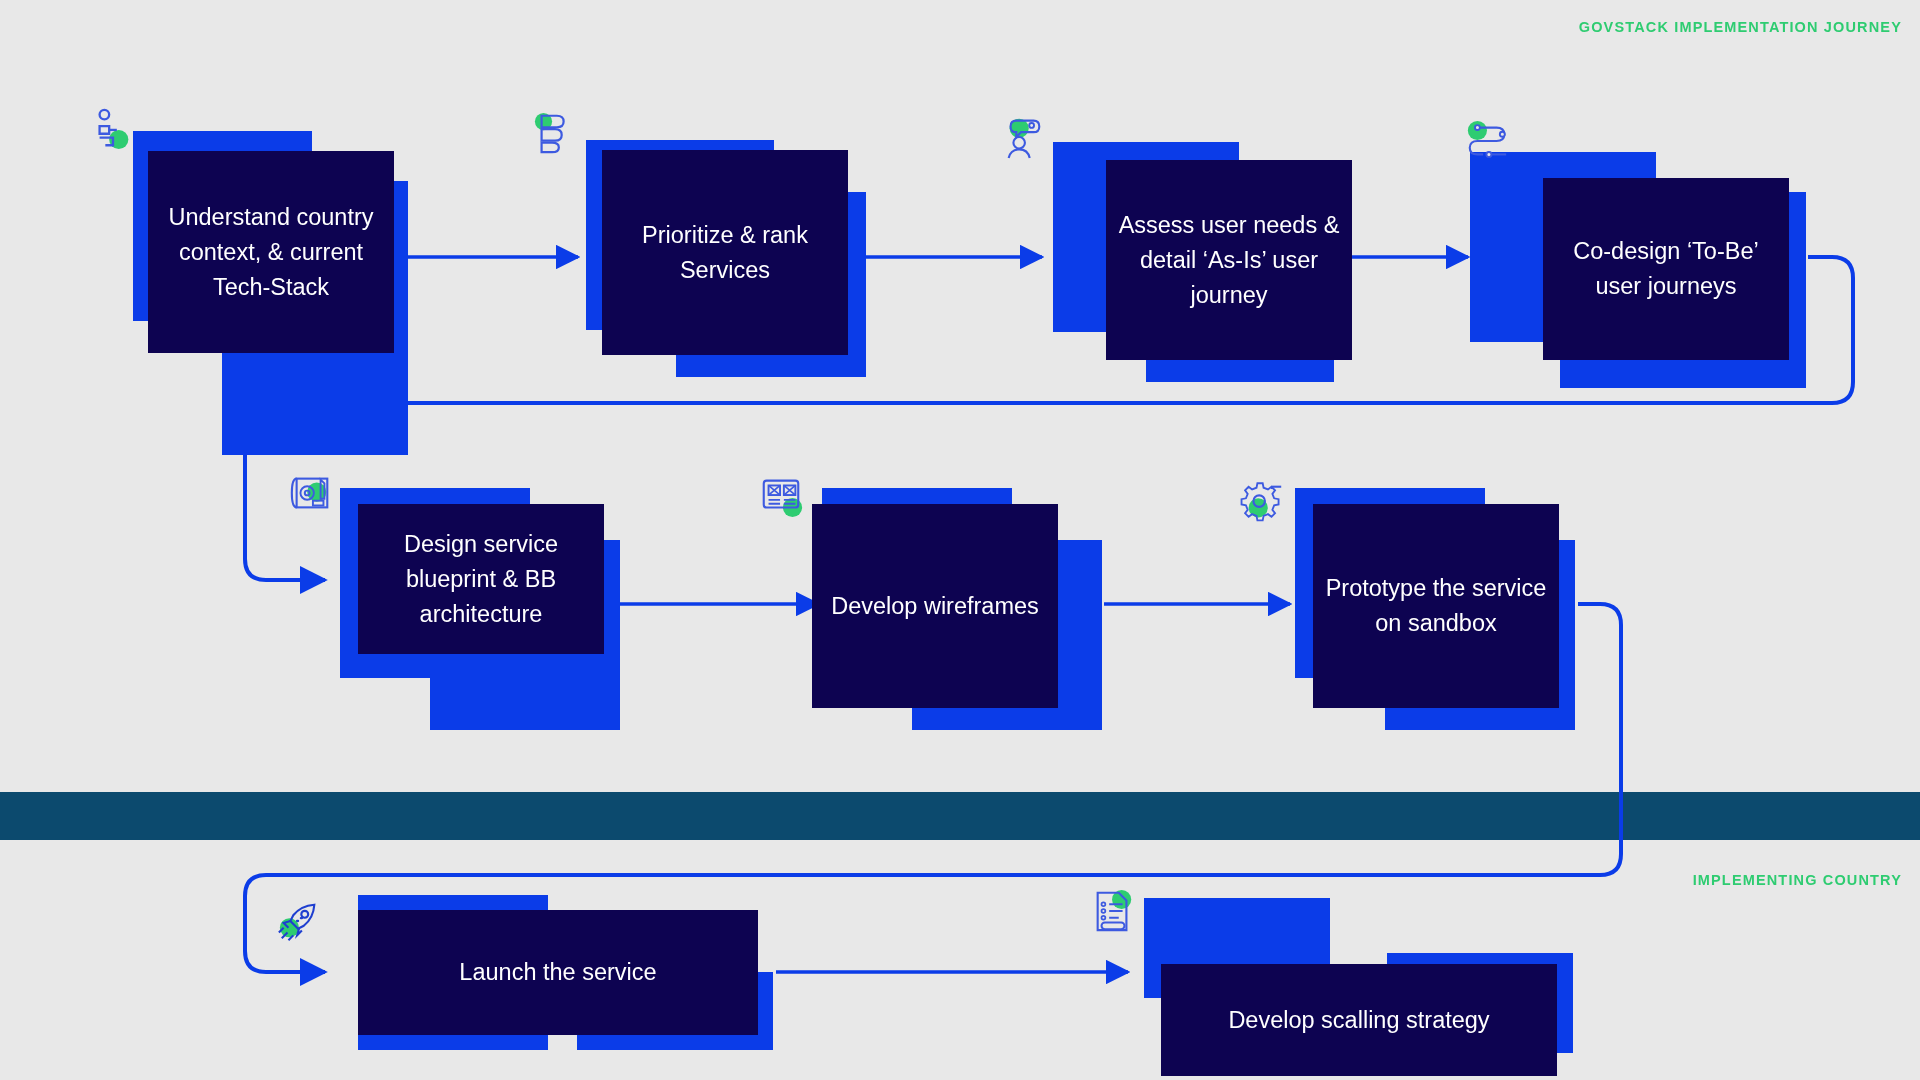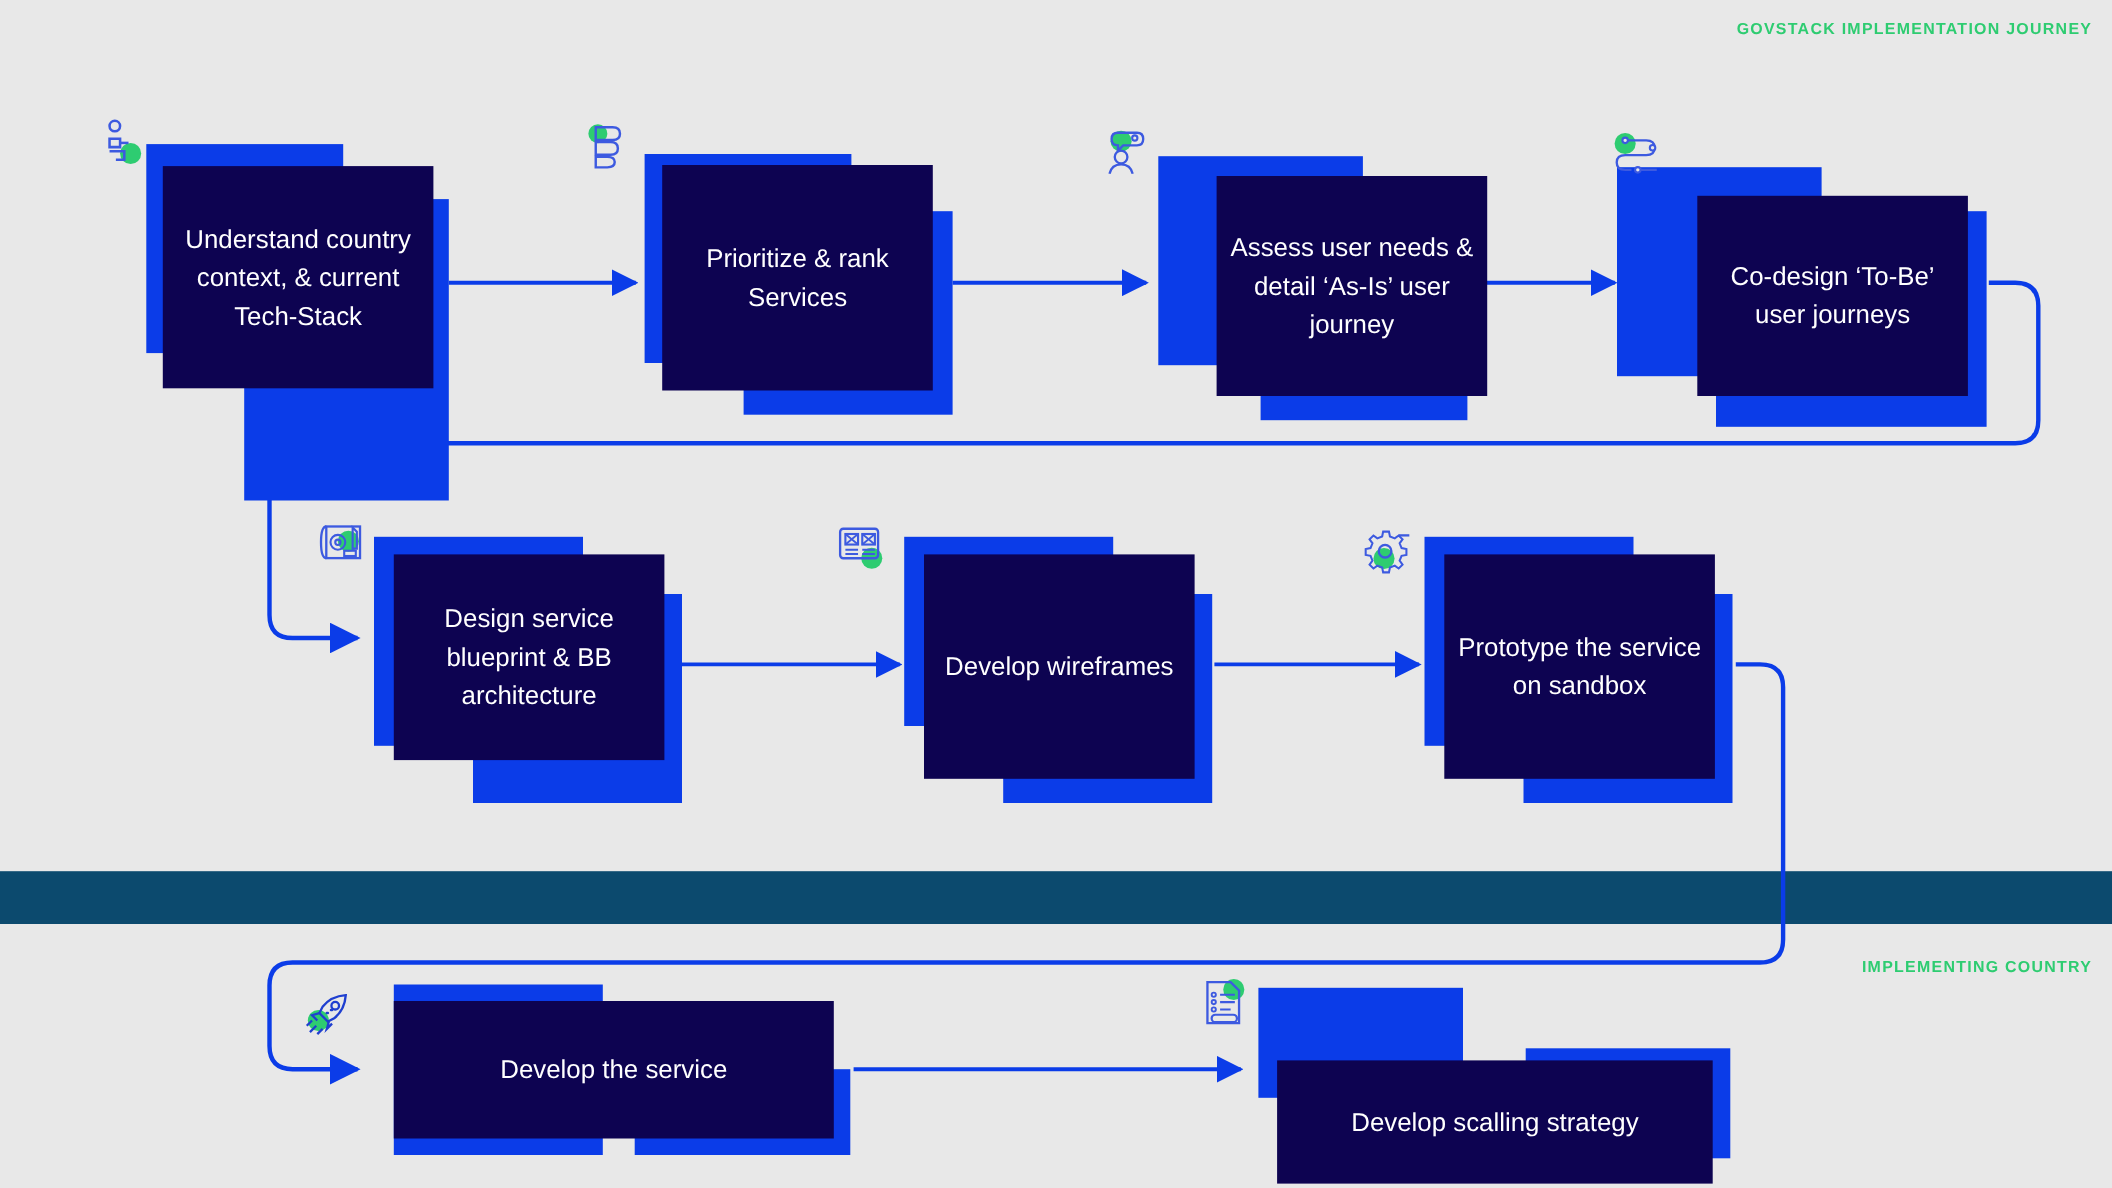--- a/index.html
+++ b/index.html
@@ -151,40 +151,40 @@
       <path d="M26 38 h18" stroke="#3d5ae0" stroke-width="2.2" fill="none"></path>
       <circle cx="14" cy="10" r="2.6" fill="#e8e8e8" stroke="#3d5ae0" stroke-width="2"></circle>
       <circle cx="40" cy="17" r="2.6" fill="#e8e8e8" stroke="#3d5ae0" stroke-width="2"></circle>
       <circle cx="26" cy="38" r="2.6" fill="#e8e8e8" stroke="#3d5ae0" stroke-width="2"></circle>
     </svg>
   </div>
 
   <div class="card" style="left:0;top:0;">
     <div class="shadow-tl" style="left:340px;top:488px;width:190px;height:190px;"></div>
     <div class="shadow-br" style="left:430px;top:540px;width:190px;height:190px;"></div>
-    <div class="face" style="left:358px;top:504px;width:246px;height:187px;">
+    <div class="face" style="left:358px;top:504px;width:246px;height:150px;">
       <span>Design service blueprint &amp; BB architecture</span>
     </div>
   </div>
   <div class="icon" style="left:288px;top:470px;">
     <svg viewBox="0 0 48 48">
       <circle cx="30" cy="23" r="10" fill="#2ecc71"></circle>
       <rect x="9" y="9" width="32" height="30" fill="none" stroke="#3d5ae0" stroke-width="2.2"></rect>
       <path d="M9 9 q-5 0 -5 15 t5 15" fill="none" stroke="#3d5ae0" stroke-width="2.2"></path>
       <circle cx="20" cy="24" r="7" fill="none" stroke="#3d5ae0" stroke-width="2"></circle>
       <circle cx="20" cy="24" r="2.5" fill="none" stroke="#3d5ae0" stroke-width="2"></circle>
       <path d="M34 10 l4 4 v16 h-4 z" fill="none" stroke="#3d5ae0" stroke-width="2"></path>
       <rect x="26" y="32" width="11" height="5" fill="none" stroke="#3d5ae0" stroke-width="2"></rect>
     </svg>
   </div>
 
   <div class="card" style="left:0;top:0;">
     <div class="shadow-tl" style="left:822px;top:488px;width:190px;height:172px;"></div>
     <div class="shadow-br" style="left:912px;top:540px;width:190px;height:190px;"></div>
-    <div class="face" style="left:840px;top:504px;width:246px;height:204px;">
+    <div class="face" style="left:812px;top:504px;width:246px;height:204px;">
       <span>Develop wireframes</span>
     </div>
   </div>
   <div class="icon" style="left:758px;top:473px;">
     <svg viewBox="0 0 48 48">
       <circle cx="36" cy="36" r="10" fill="#2ecc71"></circle>
       <rect x="6" y="8" width="36" height="28" rx="3" fill="none" stroke="#3d5ae0" stroke-width="2.2"></rect>
       <rect x="11" y="13" width="12" height="10" fill="none" stroke="#3d5ae0" stroke-width="2"></rect>
       <path d="M11 13 l12 10 M23 13 l-12 10" stroke="#3d5ae0" stroke-width="1.7"></path>
       <rect x="27" y="13" width="12" height="10" fill="none" stroke="#3d5ae0" stroke-width="2"></rect>
@@ -206,21 +206,21 @@
       <path d="M23 7 l6 0 l1 5 l5 2 l4 -3 l4 4 l-3 4 l2 5 l5 1 l0 6 l-5 1 l-2 5 l3 4 l-4 4 l-4 -3 l-5 2 l-1 5 l-6 0 l-1 -5 l-5 -2 l-4 3 l-4 -4 l3 -4 l-2 -5 l-5 -1 l0 -6 l5 -1 l2 -5 l-3 -4 l4 -4 l4 3 l5 -2 z" fill="none" stroke="#3d5ae0" stroke-width="2.1" transform="translate(-3,-3) scale(0.92)"></path>
       <circle cx="20" cy="22" r="6" fill="none" stroke="#3d5ae0" stroke-width="2.2"></circle>
       <path d="M33 7 h10" stroke="#3d5ae0" stroke-width="2.2"></path>
     </svg>
   </div>
 
   <div class="card" style="left:0;top:0;">
     <div class="shadow-tl" style="left:358px;top:895px;width:190px;height:155px;"></div>
     <div class="shadow-br" style="left:577px;top:972px;width:196px;height:78px;"></div>
     <div class="face" style="left:358px;top:910px;width:400px;height:125px;">
-      <span>Develop the service</span>
+      <span>Launch the service</span>
     </div>
   </div>
   <div class="icon" style="left:276px;top:898px;">
     <svg viewBox="0 0 48 48">
       <circle cx="14" cy="31" r="10" fill="#2ecc71"></circle>
       <path d="M40 7 q-14 1 -22 11 l-3 6 l8 8 l6 -3 q10 -8 11 -22 z" fill="none" stroke="#1f3fd0" stroke-width="2.2"></path>
       <circle cx="30" cy="17" r="3.6" fill="none" stroke="#1f3fd0" stroke-width="2.2"></circle>
       <path d="M15 24 l-7 2 l5 5 M24 32 l-2 7 l5 -5" fill="none" stroke="#1f3fd0" stroke-width="2.2"></path>
       <path d="M12 36 l-6 6 M18 39 l-5 5 M8 31 l-5 5" stroke="#1f3fd0" stroke-width="2.2"></path>
       <path d="M22 24 l1 0 M26 21 l1 0" stroke="#1f3fd0" stroke-width="2.4" stroke-linecap="round"></path>

